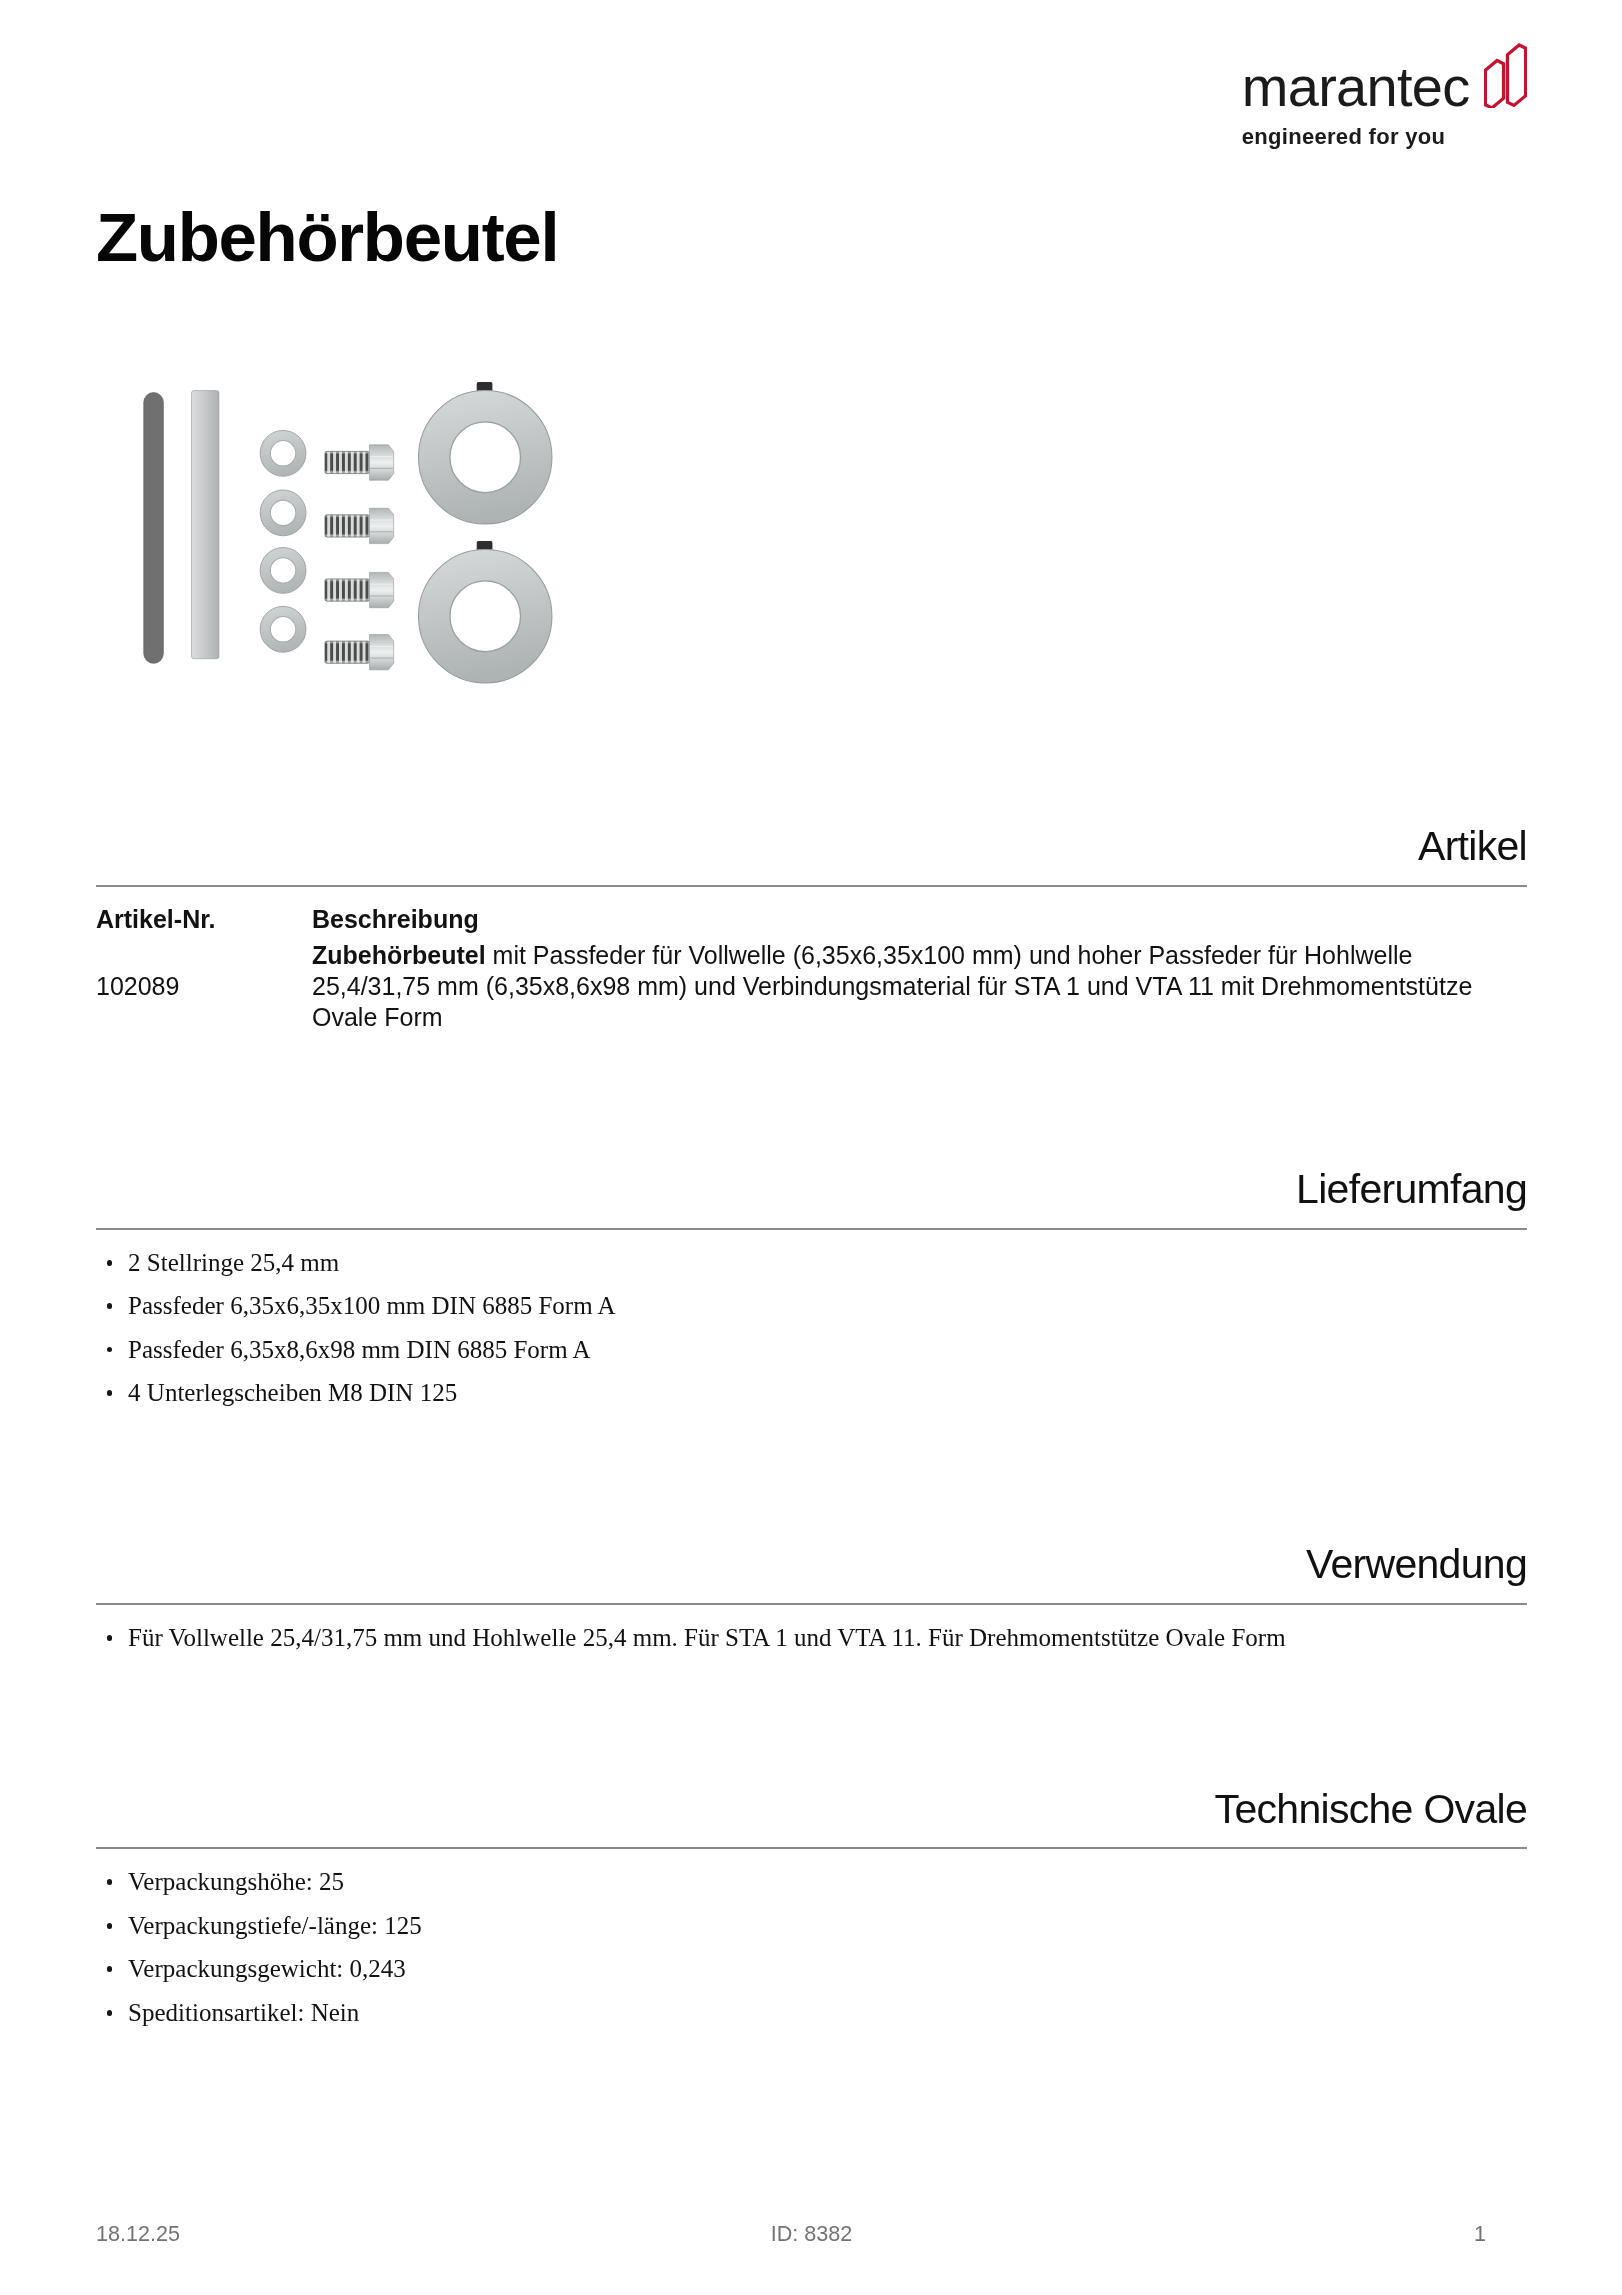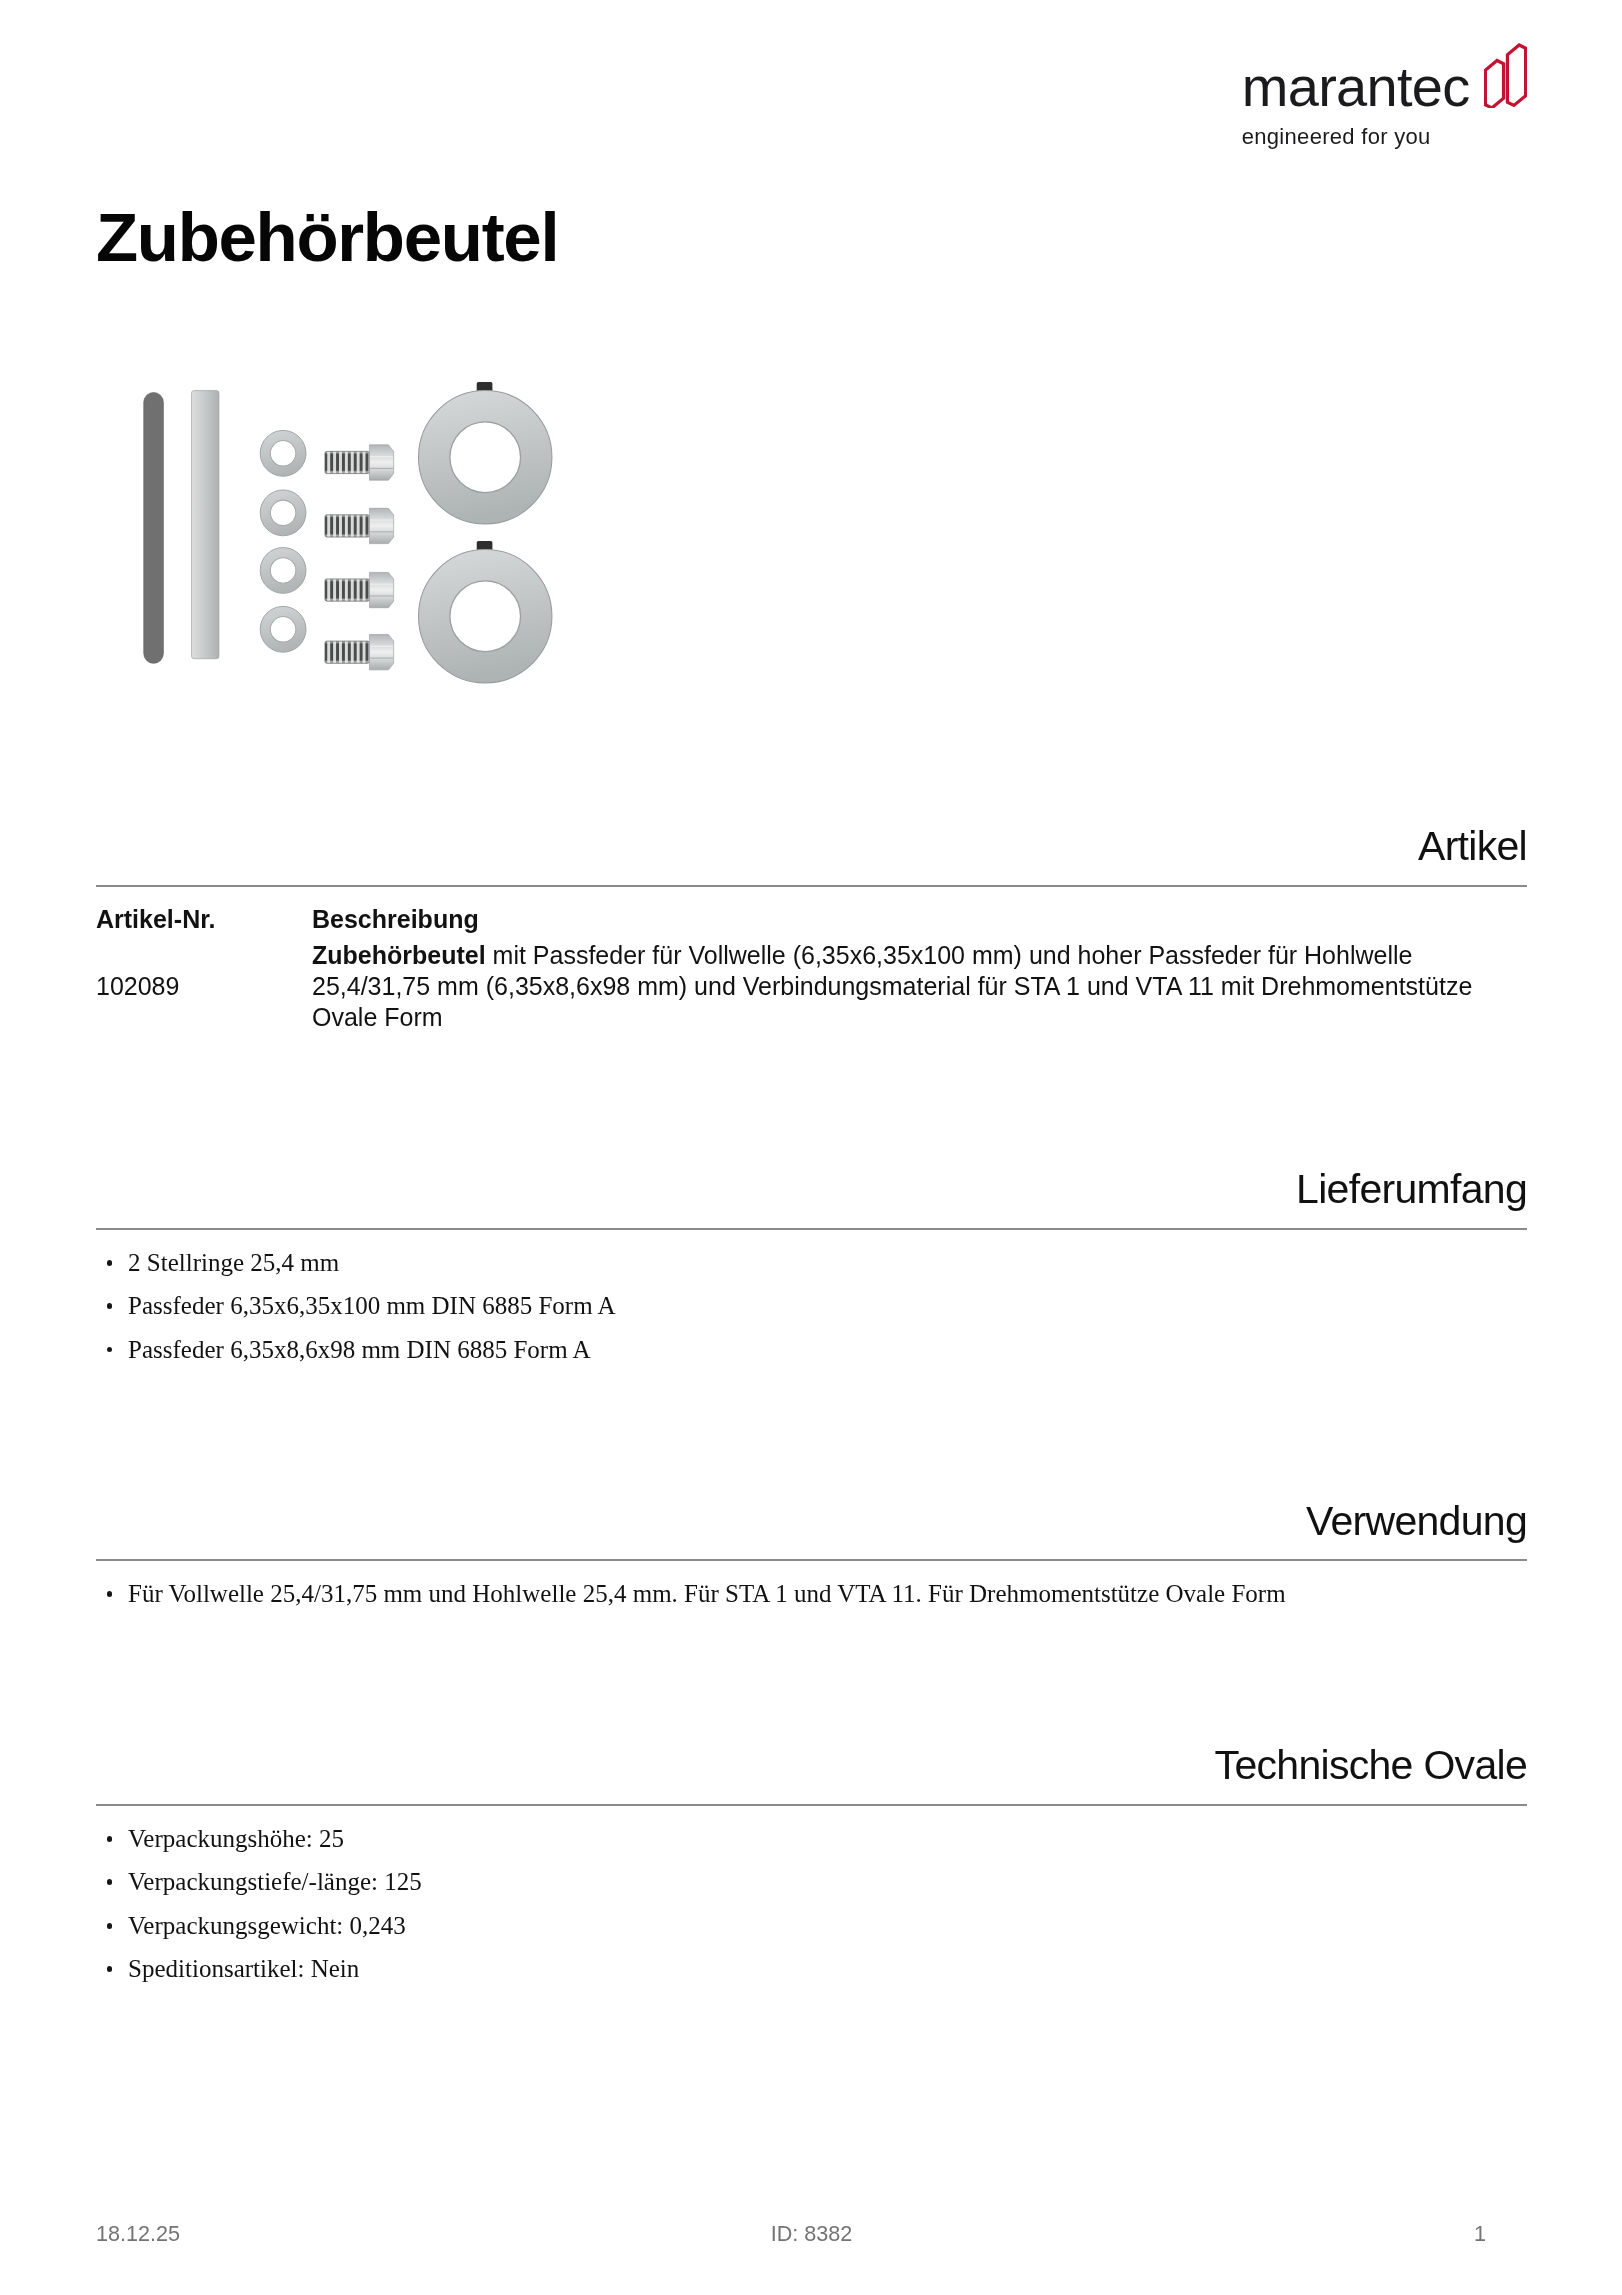--- a/index.html
+++ b/index.html
@@ -25,21 +25,21 @@
     height:141px;
   }
   .logo{ display:flex; align-items:flex-start; gap:14.4px; }
   .logo-text-col{ display:flex; flex-direction:column; margin-top:21px; }
   .brand-name{
     font-size:56px; line-height:1; font-weight:400;
     color:#1b1b1d; letter-spacing:-0.7px;
   }
   .brand-tagline{
     margin-top:10.5px;
-    font-size:22px; line-height:1; font-weight:400;
+    font-size:22px; line-height:1; font-weight:700;
     color:#1b1b1d; letter-spacing:0.3px;
   }
   .logo-icon{ width:43px; height:65px; margin-top:5.2px; }
 
   
   h1.title{
     margin-top:62px;
     font-size:69px; line-height:1.0;
     font-weight:700; letter-spacing:-1.3px;
     color:#060606;
@@ -208,20 +208,24 @@
           <span class="bullet-dot"></span>
           <span>Passfeder 6,35x6,35x100 mm DIN 6885 Form A</span>
         </li>
 
         <li>
           <span class="bullet-dot"></span>
           <span>Passfeder 6,35x8,6x98 mm DIN 6885 Form A</span>
         </li>
 
 
+        <li>
+          <span class="bullet-dot"></span>
+          <span>4 Unterlegscheiben M8 DIN 125</span>
+        </li>
       </ul>
   </section>
 
   <section>
     <h2 class="section-heading">Verwendung</h2>
     <div class="rule"></div>
     <ul class="bullet-list">
 
         <li>
           <span class="bullet-dot"></span>

